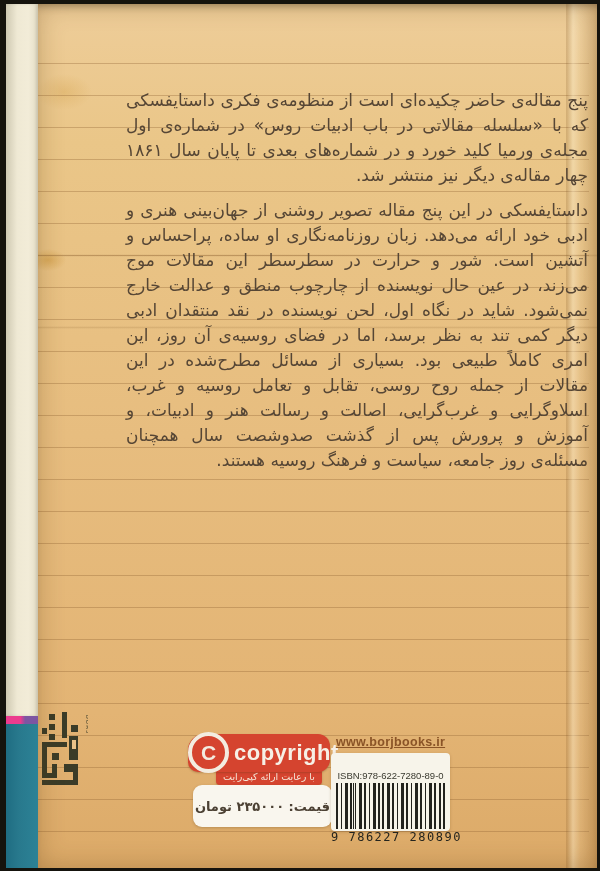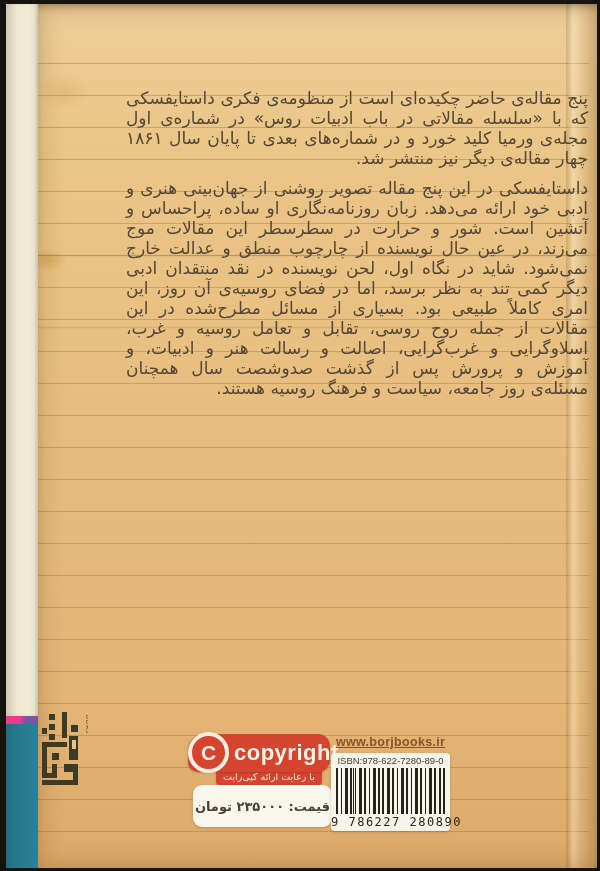--- a/index.html
+++ b/index.html
@@ -26,21 +26,21 @@
   .ruling{position:absolute;left:0;right:8px;top:28px;bottom:18px;pointer-events:none;opacity:.85;
     background:repeating-linear-gradient(180deg,transparent 0 31px,rgba(141,96,48,.40) 31px 32px);}
   .fold{position:absolute;top:0;bottom:0;right:0;width:31px;pointer-events:none;
     background:linear-gradient(90deg,rgba(120,80,35,.20) 0 1px,rgba(255,244,214,.40) 7px,
       rgba(255,244,214,.12) 45%,rgba(150,100,45,.16) 100%);}
   .crease{position:absolute;left:0;right:0;height:3px;pointer-events:none;
     background:linear-gradient(180deg,transparent,rgba(120,78,30,.14),transparent);}
 
   
   .blurb{position:absolute;left:88px;top:84px;width:462px;direction:rtl;text-align:justify;
-    font-size:17px;line-height:20px;color:#564635;}
+    font-size:17px;line-height:25px;color:#564635;}
   .blurb p{margin:0 0 10px 0;}
 
   
   .logo{position:absolute;left:4px;top:707px;width:46px;height:78px;}
 
   
   .badge{position:absolute;left:150px;top:730px;width:142px;}
   .badge-main{position:relative;height:38px;background:#d5442f;border-radius:16px 12px 12px 10px;
     display:flex;align-items:center;padding-left:46px;box-sizing:border-box;
     box-shadow:0 1px 2px rgba(90,50,20,.3);}
@@ -57,21 +57,21 @@
   
   .price{position:absolute;left:155px;top:781px;width:139px;height:42px;background:#f9f6ee;
     border-radius:9px;display:flex;align-items:center;justify-content:center;direction:rtl;
     color:#4c4134;font-size:13px;font-weight:bold;box-shadow:0 1px 3px rgba(90,60,20,.28);}
 
   
   .website{position:absolute;left:293px;top:731px;width:119px;text-align:center;
     font-family:"Liberation Sans",sans-serif;font-weight:bold;font-size:12.5px;
     letter-spacing:.3px;color:#8a5427;text-decoration:underline;}
   .bc-panel{position:absolute;left:293px;top:749px;width:119px;height:78px;background:#f7f4ea;
-    border-radius:4px;box-sizing:border-box;padding-top:2px;box-shadow:0 1px 3px rgba(90,60,20,.25);}
+    border-radius:4px;box-sizing:border-box;padding-top:17px;box-shadow:0 1px 3px rgba(90,60,20,.25);}
   .bc-isbn{font-family:"Liberation Sans",sans-serif;font-size:9.5px;color:#39392f;
     text-align:center;white-space:nowrap;}
   .bc-bars{height:46px;margin:2px 5px 0 5px;
     background:
       repeating-linear-gradient(90deg,#23231e 0 2px,transparent 2px 5px,#23231e 5px 6px,
         transparent 6px 9px,#23231e 9px 12px,transparent 12px 14px),
       repeating-linear-gradient(90deg,transparent 0 17px,#23231e 17px 18px,transparent 18px 29px);}
   .bc-digits{font-family:"DejaVu Sans Mono",monospace;font-size:12px;color:#24241e;
     text-align:center;letter-spacing:1.5px;margin-top:1px;white-space:nowrap;}
 </style>

